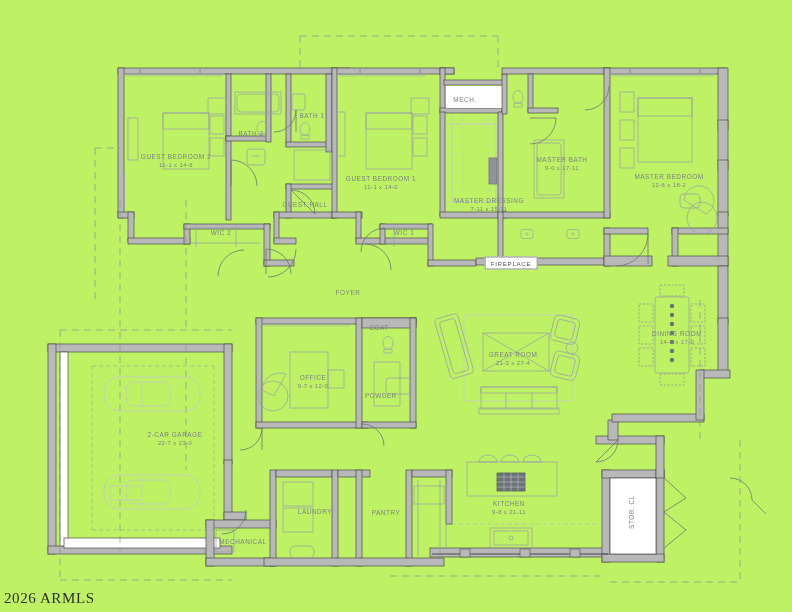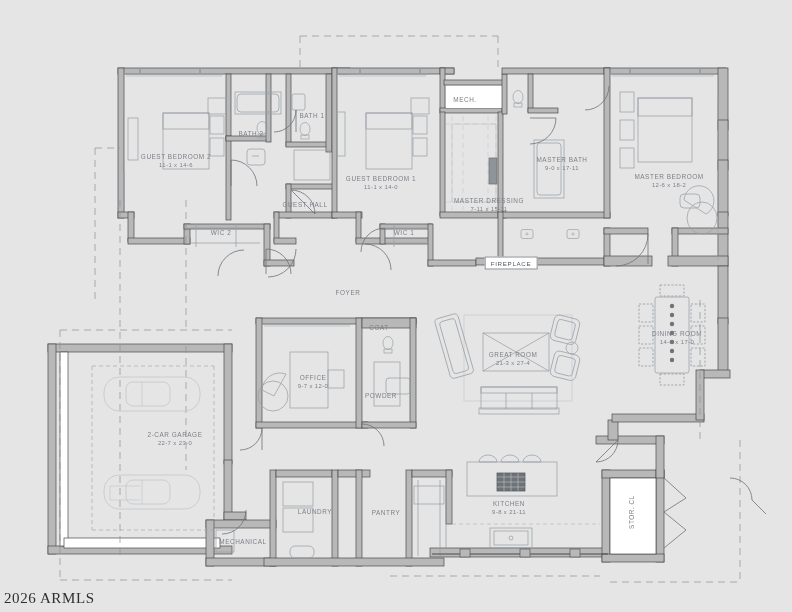--- a/index.html
+++ b/index.html
@@ -1,19 +1,19 @@
 <!DOCTYPE html>
 <html><head>
 <meta charset="utf-8">
 <title>Floor Plan</title>
 <style>
   html,body{margin:0;padding:0;background:#ffffff;}
   body{width:792px;height:612px;overflow:hidden;
        font-family:"Liberation Sans","DejaVu Sans",sans-serif;}
-  #plan{position:relative;width:792px;height:612px;background:#e5e5e5;}
+  #plan{position:relative;width:792px;height:612px;background:#bef264;}
   svg{display:block;}
   .lbl{position:absolute;color:#7b7f86;font-size:6.4px;letter-spacing:.55px;
        white-space:nowrap;text-align:center;transform:translate(-50%,-50%);
        font-family:"Liberation Sans","DejaVu Sans",sans-serif;}
   .lbl .dim{display:block;font-size:5.9px;letter-spacing:.4px;margin-top:1.5px;}
   .lbl.vert{transform:translate(-50%,-50%) rotate(-90deg);}
   .boxlbl{position:absolute;transform:translate(-50%,-50%);
           border:1px solid #8a8d92;background:#fff;color:#55585d;
           font-size:6.2px;letter-spacing:.7px;padding:2px 5px;white-space:nowrap;}
   .wm{position:absolute;left:4px;bottom:5px;color:#2f2f2f;font-size:15px;

